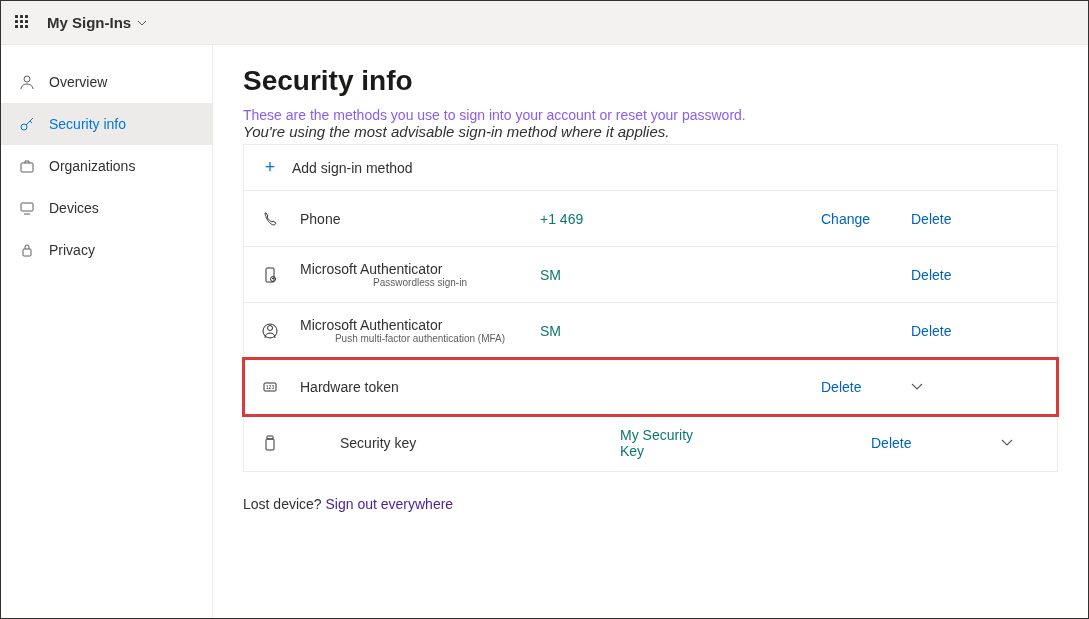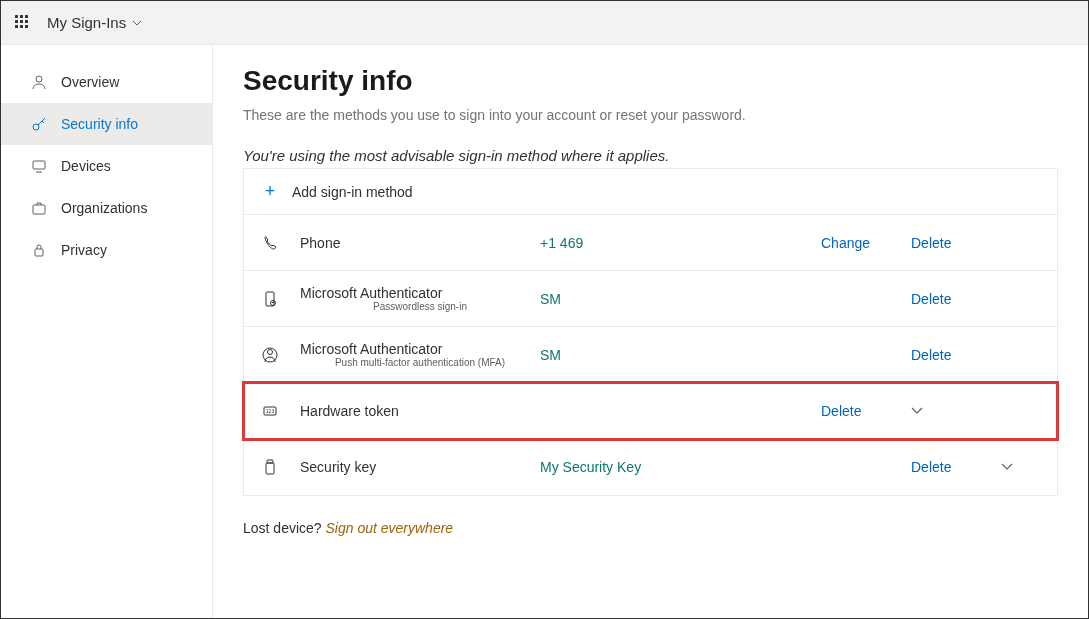--- a/index.html
+++ b/index.html
@@ -1,47 +1,47 @@
 <!DOCTYPE html>
 <html><head>
   <meta charset="utf-8">
   <style>
     * { box-sizing: border-box; margin: 0; padding: 0; }
     body { font-family: "Segoe UI", -apple-system, sans-serif; font-size: 14px; color: #323130; background: #fff; width: 1089px; height: 619px; border: 1px solid #323130; overflow: hidden; }
     .header { height: 44px; background: #f3f2f1; display: flex; align-items: center; padding: 0 14px; border-bottom: 1px solid #edebe9; }
     .waffle { width: 16px; height: 16px; display: grid; grid-template-columns: repeat(3, 3px); grid-template-rows: repeat(3, 3px); gap: 2px; margin-right: 16px; cursor: pointer; }
     .waffle span { width: 3px; height: 3px; background: #323130; border-radius: 0.5px; }
-    .app-title { font-size: 15px; font-weight: 400; margin-right: 6px; }
+    .app-title { font-size: 15px; font-weight: 700; margin-right: 6px; }
     .chev { display: inline-block; color: #605e5c; }
     .layout { display: flex; height: calc(100% - 44px); }
     .sidebar { width: 212px; border-right: 1px solid #edebe9; padding-top: 16px; background: #fff; }
-    .side-item { display: flex; align-items: center; padding: 0 28px; height: 42px; cursor: pointer; color: #323130; }
+    .side-item { display: flex; align-items: center; padding: 0 16px; height: 42px; cursor: pointer; color: #323130; }
     .side-item .icon { width: 20px; display: flex; align-items: center; justify-content: center; margin-right: 12px; }
     .side-item.active { background: #edebe9; color: #0078d4; }
     .side-item.active .icon svg { stroke: #0078d4; }
     .main { flex: 1; padding: 20px 30px 20px 30px; background: #fff; overflow: auto; }
     .page-title { font-size: 28px; font-weight: 600; color: #1b1a19; margin-bottom: 10px; }
-    .page-sub { font-size: 14px; color: #737373; margin-bottom: 24px; }
+    .page-sub { font-size: 14px; color: #8b5cf6; }
     .advisable { font-size: 15px; color: #323130; margin-bottom: 4px; font-style: italic; }
     .advisable-sub { font-size: 12px; color: #605e5c; margin-bottom: 20px; }
     .advisable-sub a { color: #0064bf; text-decoration: none; margin-left: 2px; }
     .methods { border: 1px solid #edebe9; background: #fff; max-width: 820px; }
     .add-row { display: flex; align-items: center; padding: 12px 16px; border-bottom: 1px solid #edebe9; cursor: pointer; }
     .plus { color: #0078d4; font-size: 18px; font-weight: 300; margin-right: 12px; width: 20px; text-align: center; }
     .row { display: grid; grid-template-columns: 40px 240px 1fr 90px 90px 40px; align-items: center; padding: 12px 16px; border-bottom: 1px solid #edebe9; min-height: 56px; }
-    .row:last-child { border-bottom: none; }
+    .row:last-child { border-bottom: none; gap: 40px; }
     .row .name { font-size: 14px; color: #323130; }
     .row .sub { font-size: 10px; color: #605e5c; text-align: center; }
     .row .val { font-size: 14px; color: #0f766e; }
     .row .link { color: #0064bf; font-size: 14px; cursor: pointer; text-align: left; }
     .row .chev-cell { text-align: center; color: #605e5c; cursor: pointer; }
     .row.highlighted { outline: 3px solid #d83b3b; outline-offset: -1px; }
     .method-icon { width: 20px; display: flex; justify-content: center; align-items: center; }
     .lost { margin-top: 24px; font-size: 14px; }
-    .lost a { color: #a16207; text-decoration: none; font-style: italic; }
+    .lost a { color: #4c1d95; text-decoration: none; }
     svg { display: block; }
   </style>
 </head>
 <body>
 
 <div class="header">
   <div class="waffle">
     <span></span>
       <span></span>
       <span></span>
@@ -76,34 +76,34 @@
         <svg width="16" height="16" viewBox="0 0 16 16" fill="none" stroke="#0078d4" stroke-width="1">
             <circle cx="5" cy="11" r="3"></circle>
             <path d="M7 9 L14 2 M11 5 L13 7"></path>
           </svg>
       </span>
       <span>Security info</span>
     </div>
     <div class="side-item">
       <span class="icon">
         <svg width="16" height="16" viewBox="0 0 16 16" fill="none" stroke="#605e5c" stroke-width="1">
+            <rect x="2" y="5" width="12" height="9" rx="1"></rect>
+            <path d="M6 5V3h4v2"></path>
+          </svg>
+      </span>
+      <span>Organizations</span>
+    </div>
+    <div class="side-item">
+      <span class="icon">
+        <svg width="16" height="16" viewBox="0 0 16 16" fill="none" stroke="#605e5c" stroke-width="1">
             <rect x="2" y="3" width="12" height="8" rx="1"></rect>
             <path d="M5 14h6"></path>
           </svg>
       </span>
       <span>Devices</span>
-    </div>
-    <div class="side-item">
-      <span class="icon">
-        <svg width="16" height="16" viewBox="0 0 16 16" fill="none" stroke="#605e5c" stroke-width="1">
-            <rect x="2" y="5" width="12" height="9" rx="1"></rect>
-            <path d="M6 5V3h4v2"></path>
-          </svg>
-      </span>
-      <span>Organizations</span>
     </div>
     <div class="side-item">
       <span class="icon">
         <svg width="16" height="16" viewBox="0 0 16 16" fill="none" stroke="#605e5c" stroke-width="1">
             <rect x="4" y="7" width="8" height="7" rx="1"></rect>
             <path d="M6 7V5a2 2 0 0 1 4 0v2"></path>
           </svg>
       </span>
       <span>Privacy</span>
     </div>

